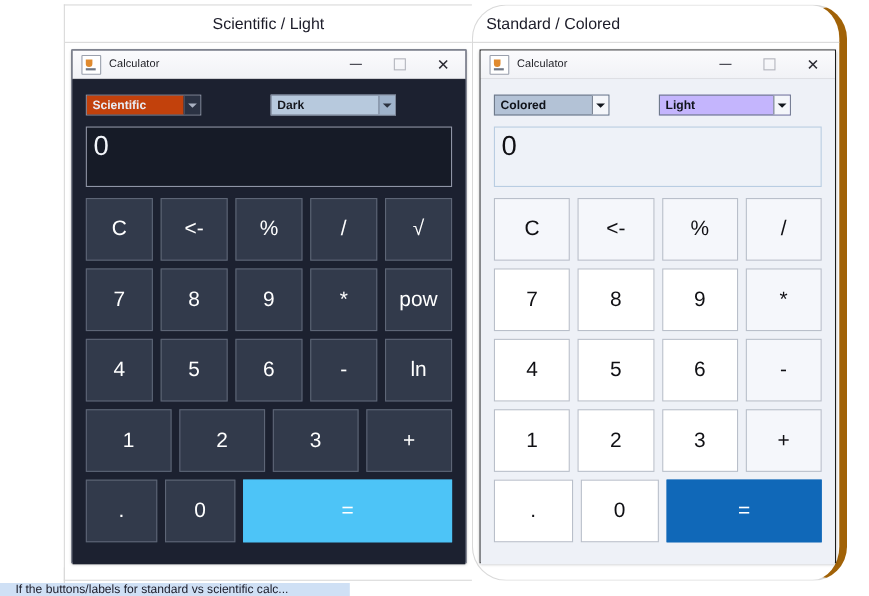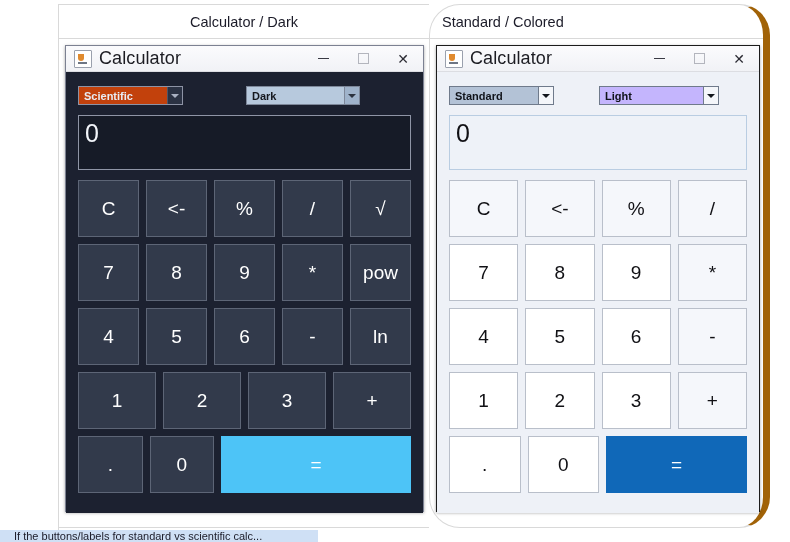--- a/index.html
+++ b/index.html
@@ -72,21 +72,21 @@
   }
   .tb-icon:before{
     content:"";position:absolute;left:3px;top:3px;width:6px;height:7px;
     background:#e08a2e;border-radius:0 0 3px 3px;
   }
   .tb-icon:after{
     content:"";position:absolute;left:3px;top:11px;width:9px;height:2px;
     background:#6e7684;
   }
   .tb-title{
-    font-size:18px;color:#1c1c22;letter-spacing:.1px;
+    font-size:10px;color:#1c1c22;letter-spacing:.1px;
     flex:1;
   }
   .tb-btns{display:flex;align-items:center;height:100%;}
   .tb-btn{
     width:40px;height:100%;
     display:flex;align-items:center;justify-content:center;
     font-size:12px;color:#2b2b33;
   }
   .tb-btn.min span{display:block;width:11px;height:1px;background:#3a3a44;}
   .tb-btn.max span{display:block;width:9px;height:9px;border:1px solid #b3b5bd;}
@@ -205,21 +205,21 @@
   .left-rule{
     position:absolute;left:58px;bottom:12px;width:1px;height:14px;background:#d9d9d9;
   }
 </style>
 </head>
 <body>
 
 <div class="panels" id="panels">
     <div class="panel panel-left dark">
       <div class="panel-head center">
-        <div class="panel-title">Calculator / Dark</div>
+        <div class="panel-title">Scientific / Light</div>
       </div>
       <div class="panel-body">
         <div class="calcwin">
           <div class="titlebar">
             <div class="tb-icon"></div>
             <div class="tb-title">Calculator</div>
             <div class="tb-btns">
               <div class="tb-btn min">
                 <span></span>
               </div>
@@ -304,21 +304,21 @@
                 <span></span>
               </div>
               <div class="tb-btn close">
                 <span>✕</span>
               </div>
             </div>
           </div>
           <div class="calcbody">
             <div class="controls">
               <div class="combo mode">
-                <div class="txt">Standard</div>
+                <div class="txt">Colored</div>
                 <div class="arrow">
                   <i></i>
                 </div>
               </div>
               <div class="combo theme">
                 <div class="txt">Light</div>
                 <div class="arrow">
                   <i></i>
                 </div>
               </div>

